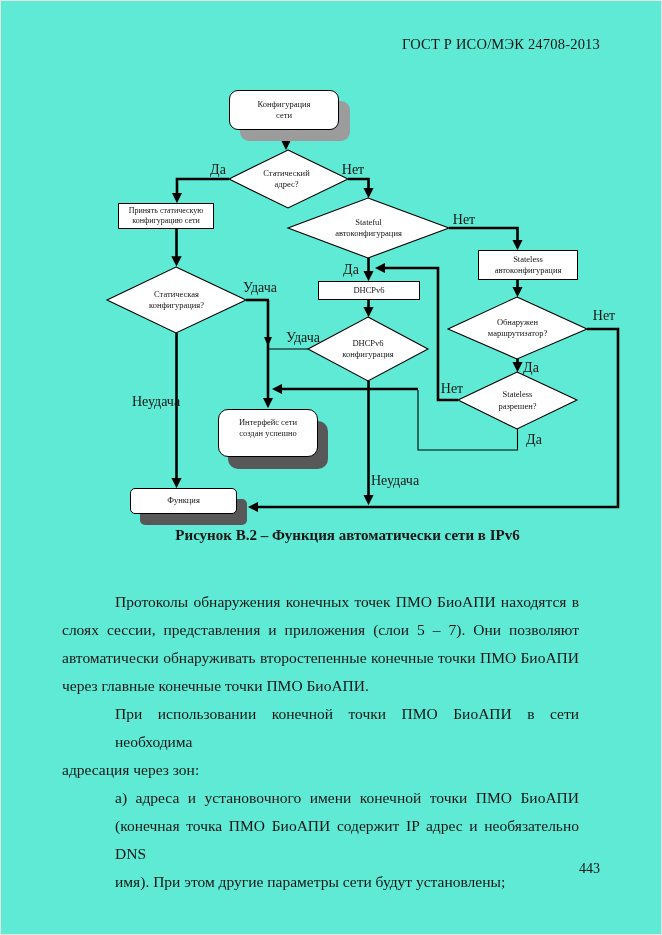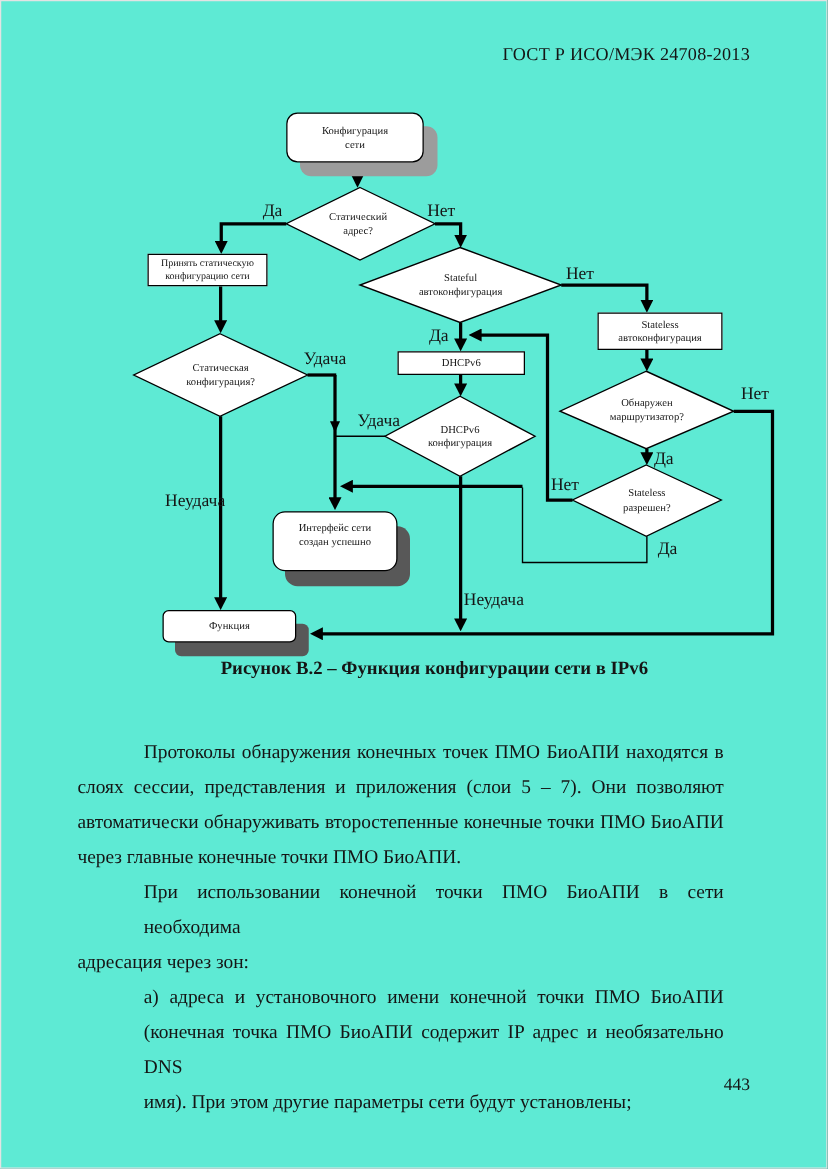--- a/index.html
+++ b/index.html
@@ -117,21 +117,21 @@
   <div class="elabel" style="left:340px; top:262px; width:22px;">Да</div>
   <div class="elabel" style="left:243px; top:280px; width:32px;">Удача</div>
   <div class="elabel" style="left:286px; top:330px; width:32px;">Удача</div>
   <div class="elabel" style="left:132px; top:394px; width:42px;">Неудача</div>
   <div class="elabel" style="left:371px; top:473px; width:42px;">Неудача</div>
   <div class="elabel" style="left:590px; top:308px; width:28px;">Нет</div>
   <div class="elabel" style="left:520px; top:360px; width:22px;">Да</div>
   <div class="elabel" style="left:438px; top:381px; width:28px;">Нет</div>
   <div class="elabel" style="left:523px; top:432px; width:22px;">Да</div>
 
-  <div class="caption">Рисунок В.2 – Функция конфигурации сети в IPv6</div>
+  <div class="caption">Рисунок В.2 – Функция автоматически сети в IPv6</div>
 
   <div class="bodytext">
     <div class="tline ind">Протоколы обнаружения конечных точек ПМО БиоАПИ находятся в</div>
     <div class="tline">слоях сессии, представления и приложения (слои 5 – 7). Они позволяют</div>
     <div class="tline">автоматически обнаруживать второстепенные конечные точки ПМО БиоАПИ</div>
     <div class="tline end">через главные конечные точки ПМО БиоАПИ.</div>
     <div class="tline ind">При использовании конечной точки ПМО БиоАПИ в сети необходима</div>
     <div class="tline end">адресация через зон:</div>
     <div class="tline ind">а) адреса и установочного имени конечной точки ПМО БиоАПИ</div>
     <div class="tline ind">(конечная точка ПМО БиоАПИ содержит IP адрес и необязательно DNS</div>

